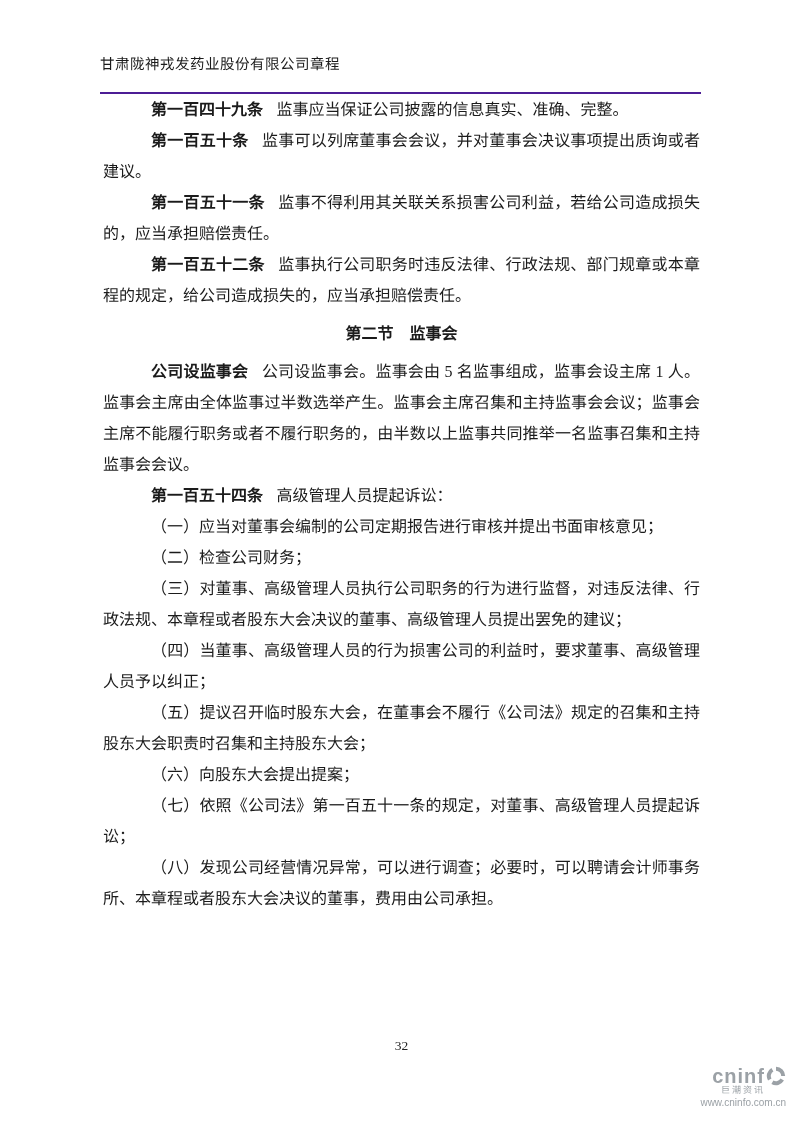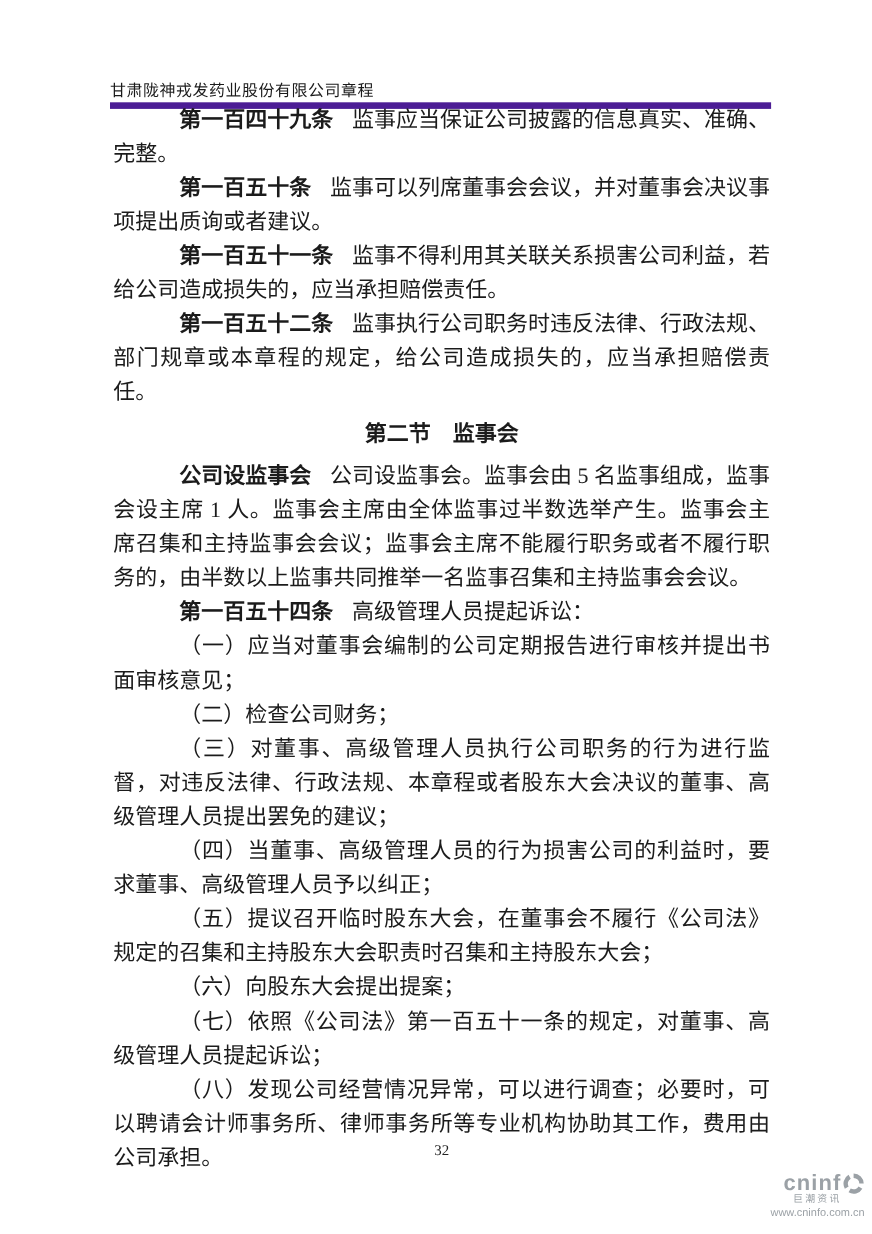--- a/index.html
+++ b/index.html
@@ -16,36 +16,36 @@
   .page {
     position: relative;
     width: 793px;
     height: 1122px;
     background: #ffffff;
     overflow: hidden;
   }
   .header {
     position: absolute;
     left: 100px;
-    top: 70px;
+    top: 52px;
     width: 601px;
-    border-bottom: 6px solid #4c1d95;
-    padding-bottom: 1px;
+    border-bottom: 2px solid #4c1d95;
+    padding-bottom: 19px;
   }
   .header-title {
     font-size: 14.5px;
     letter-spacing: 0.5px;
     color: #1b1b1b;
   }
   .content {
     position: absolute;
     left: 103px;
     top: 94px;
     width: 597px;
-    font-size: 20px;
+    font-size: 16px;
     line-height: 31px;
     text-align: justify;
   }
   .para {
     margin: 0;
     text-indent: 3em;
   }
   .para .term {
     font-weight: bold;
     font-family: "Liberation Sans", "DejaVu Sans", sans-serif;
@@ -124,21 +124,21 @@
       <p class="para section"><span>第二节　监事会</span></p>
       <p class="para article"><span class="term">公司设监事会</span><span>公司设监事会。监事会由 5 名监事组成，监事会设主席 1 人。监事会主席由全体监事过半数选举产生。监事会主席召集和主持监事会会议；监事会主席不能履行职务或者不履行职务的，由半数以上监事共同推举一名监事召集和主持监事会会议。</span></p>
       <p class="para article"><span class="term">第一百五十四条</span><span>高级管理人员提起诉讼：</span></p>
       <p class="para plain"><span>（一）应当对董事会编制的公司定期报告进行审核并提出书面审核意见；</span></p>
       <p class="para plain"><span>（二）检查公司财务；</span></p>
       <p class="para plain"><span>（三）对董事、高级管理人员执行公司职务的行为进行监督，对违反法律、行政法规、本章程或者股东大会决议的董事、高级管理人员提出罢免的建议；</span></p>
       <p class="para plain"><span>（四）当董事、高级管理人员的行为损害公司的利益时，要求董事、高级管理人员予以纠正；</span></p>
       <p class="para plain"><span>（五）提议召开临时股东大会，在董事会不履行《公司法》规定的召集和主持股东大会职责时召集和主持股东大会；</span></p>
       <p class="para plain"><span>（六）向股东大会提出提案；</span></p>
       <p class="para plain"><span>（七）依照《公司法》第一百五十一条的规定，对董事、高级管理人员提起诉讼；</span></p>
-      <p class="para plain"><span>（八）发现公司经营情况异常，可以进行调查；必要时，可以聘请会计师事务所、律师事务所等专业机构协助其工作，费用由公司承担。</span></p>
+      <p class="para plain"><span>（八）发现公司经营情况异常，可以进行调查；必要时，可以聘请会计师事务所、本章程或者股东大会决议的董事，费用由公司承担。</span></p>
     </div>
 
   <div class="page-number">32</div>
 
   <div class="watermark">
     <div class="wm-row">
       <span class="wm-text">cninf</span>
       <span class="wm-icon">
         <svg viewBox="0 0 100 100" xmlns="http://www.w3.org/2000/svg" aria-hidden="true">
           <g fill="#9ba1a6">

